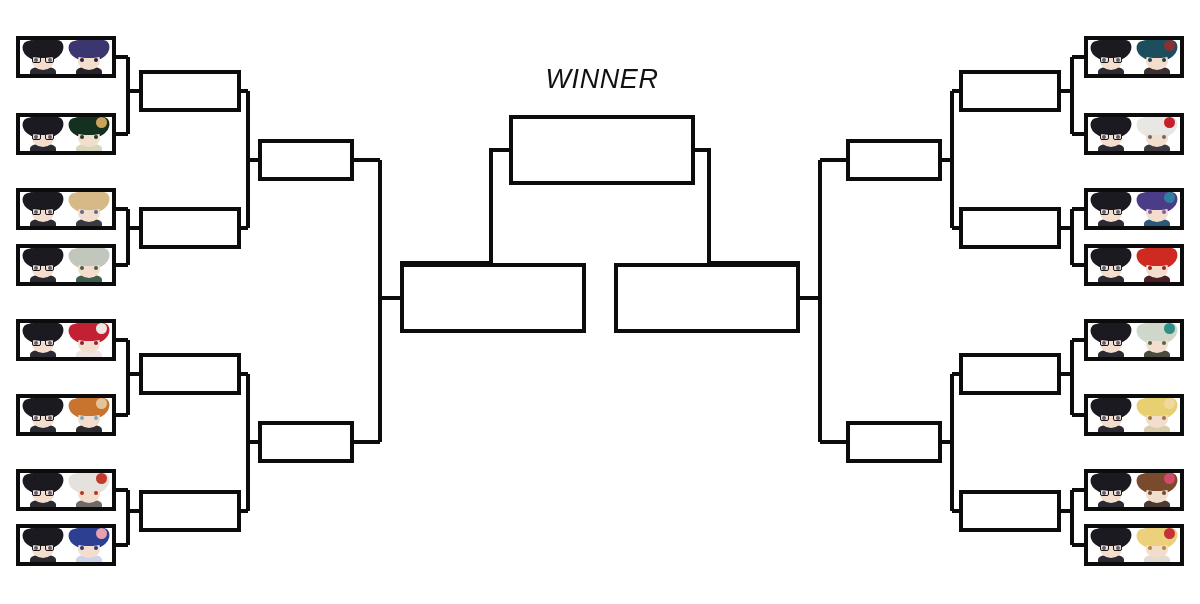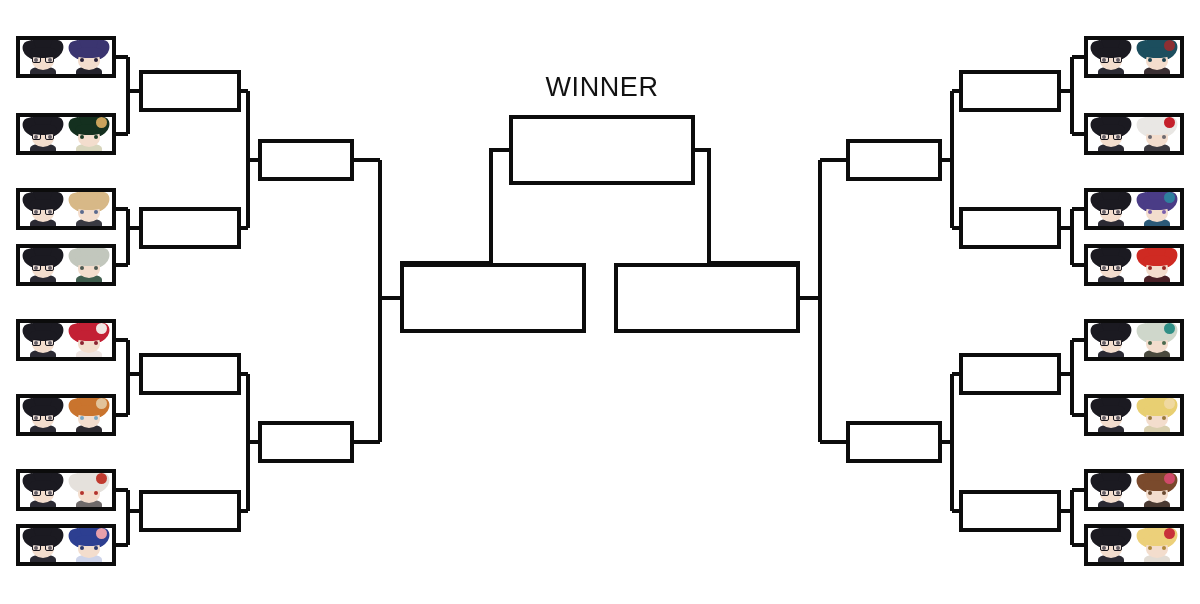--- a/index.html
+++ b/index.html
@@ -122,21 +122,21 @@
     color:#121212;
     font-size:27px;
     letter-spacing:.6px;
     white-space:nowrap;
   }
 </style>
 </head>
 <body>
 
 <div id="bracket">
-  <div id="winner-label" style="top: 72px; left: 509px; width: 186px; right: auto;">WINNER</div>
+  <div id="winner-label" style="top: 64px; left: 509px; width: 186px; right: auto; font-style: italic;">WINNER</div>
 <div class="match" style="left: 16px; top: 36px; width: 100px; height: 42px;">
       <div class="fighter">
         <div class="chibi">
           <div class="body" style="background: rgb(43, 42, 51);"></div>
           <div class="hair" style="background: rgb(27, 26, 33);"></div>
           <div class="face"></div>
           <div class="bangs" style="background: rgb(27, 26, 33);"></div>
           <div class="eyes">
             <i style="background: rgb(42, 32, 40);"></i>
             <i style="background: rgb(42, 32, 40);"></i>

